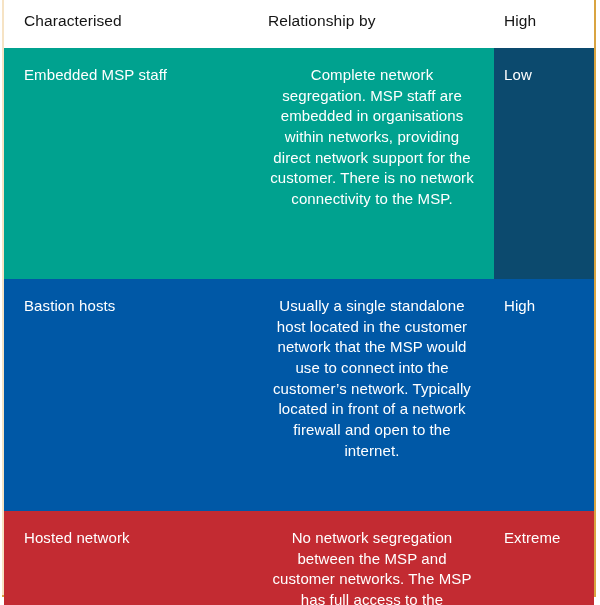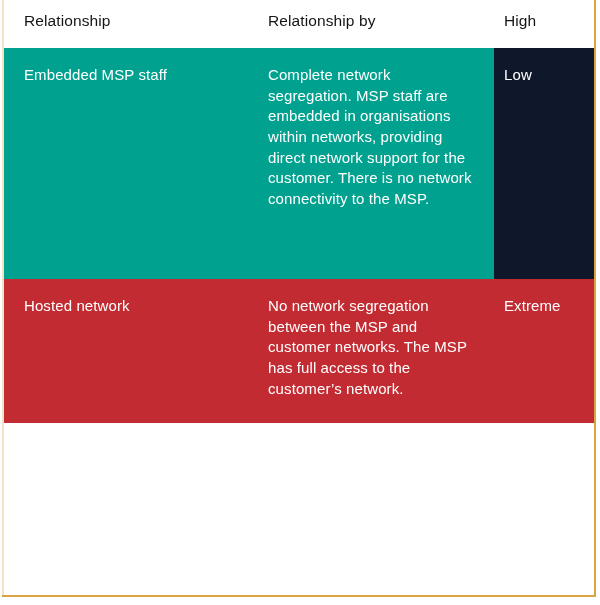--- a/index.html
+++ b/index.html
@@ -77,21 +77,21 @@
   .risk-table th.col-risk { padding-left: 10px; }
 
   .risk-table td {
     vertical-align: top;
     padding: 17px 14px 20px 20px;
     font-size: 15px;
     line-height: 1.38;
     color: #ffffff;
     letter-spacing: 0.1px;
   }
-  .risk-table td.col-char { padding-left: 12px; padding-right: 18px; }
+  .risk-table td.col-char { padding-left: 12px; padding-right: 18px; text-align: center; }
   .risk-table td.col-risk { padding-left: 10px; }
 
   
   tr.tint-teal  td { background: #00a28f; margin-top: 27px; }
   tr.tint-blue  td { background: #0058a6; }
   tr.tint-red   td { background: #c32b32; }
 
   tr.row-teal td { height: 194px; }
   tr.row-blue td { height: 195px; }
   tr.row-red  td { height: 107px; }
@@ -107,34 +107,39 @@
 
   <table class="risk-table">
     <colgroup>
       <col class="c-rel">
       <col class="c-char">
       <col class="c-risk">
     </colgroup>
 
     <thead>
       <tr>
-        <th class="col-rel">Relationship</th>
+        <th class="col-rel">Characterised</th>
         <th class="col-char">Relationship by</th>
         <th class="col-risk">High</th>
       </tr>
     </thead>
 
     <tbody>
 
       <tr class="tint-teal row-teal">
         <td class="col-rel" style="background: rgb(0, 162, 143); color: rgb(255, 255, 255);">Embedded MSP staff</td>
         <td class="col-char" style="background: rgb(0, 162, 143); color: rgb(255, 255, 255);">Complete network segregation. MSP staff are embedded in organisations within networks, providing direct network support for the customer. There is no network connectivity to the MSP.</td>
-        <td class="col-risk" style="background: #0f172a; color: rgb(255, 255, 255);">Low</td>
+        <td class="col-risk" style="background: #0c4a6e; color: rgb(255, 255, 255);">Low</td>
       </tr>
 
+      <tr class="tint-blue row-blue">
+        <td class="col-rel" style="background: rgb(0, 88, 166); color: rgb(255, 255, 255);">Bastion hosts</td>
+        <td class="col-char" style="background: rgb(0, 88, 166); color: rgb(255, 255, 255);">Usually a single standalone host located in the customer network that the MSP would use to connect into the customer’s network. Typically located in front of a network firewall and open to the internet.</td>
+        <td class="col-risk" style="background: rgb(0, 88, 166); color: rgb(255, 255, 255);">High</td>
+      </tr>
 
       <tr class="tint-red row-red">
         <td class="col-rel" style="background: rgb(195, 43, 50); color: rgb(255, 255, 255);">Hosted network</td>
         <td class="col-char" style="background: rgb(195, 43, 50); color: rgb(255, 255, 255);">No network segregation between the MSP and customer networks. The MSP has full access to the customer’s network.</td>
         <td class="col-risk" style="background: rgb(195, 43, 50); color: rgb(255, 255, 255);">Extreme</td>
       </tr>
 
     </tbody>
   </table>
 </div>

